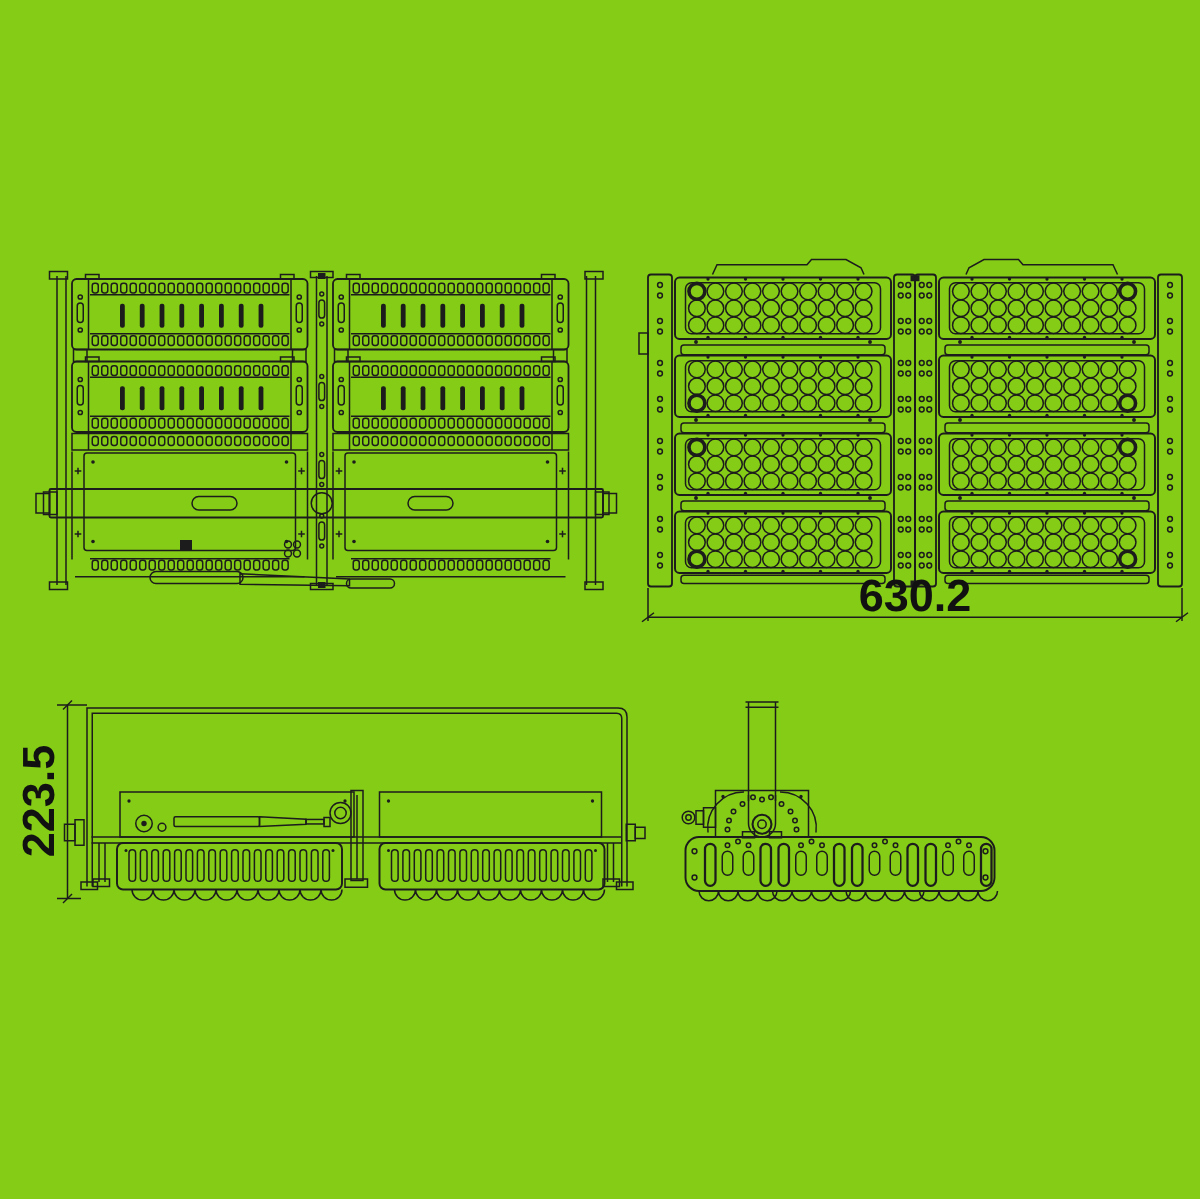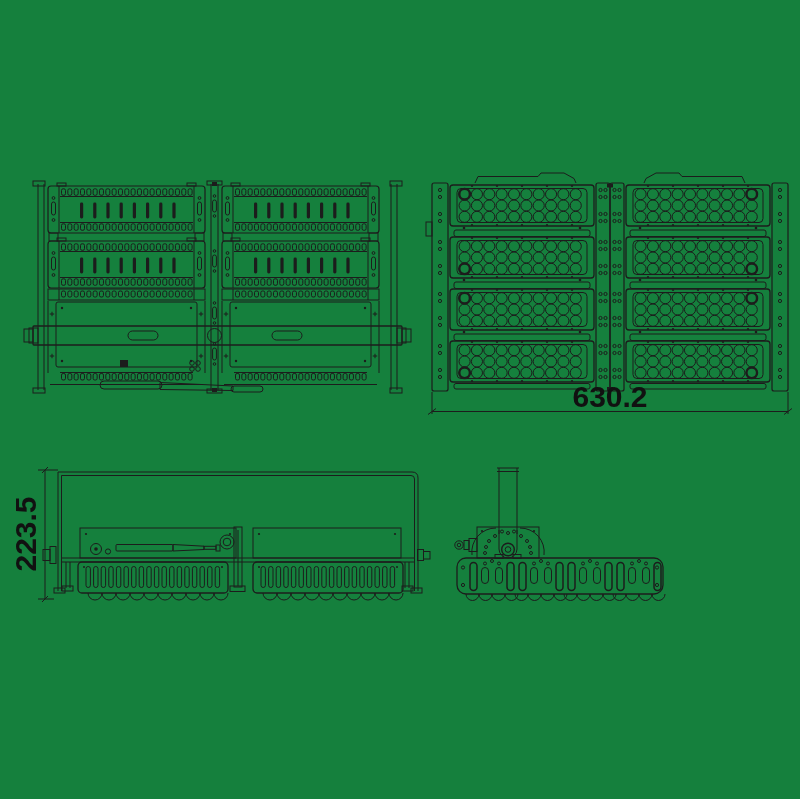--- a/index.html
+++ b/index.html
@@ -1,16 +1,16 @@
 <!DOCTYPE html>
 <html><head>
 <meta charset="utf-8">
 <style>
   html,body{margin:0;padding:0;background:#ffffff;}
-  .page{position:relative;width:800px;height:799px;background:#15803d;overflow:hidden;
+  .page{position:relative;width:800px;height:799px;background:#84cc16;overflow:hidden;
         font-family:"Liberation Sans","DejaVu Sans",sans-serif;}
   svg{display:block;}
   .dim-text{font-family:"Liberation Sans","DejaVu Sans",sans-serif;
             font-size:30px;font-weight:700;fill:#111;}
 </style>
 </head>
 <body>
 
 <div class="page">
   <svg id="drawing" width="800" height="799" viewBox="0 0 800 799">

